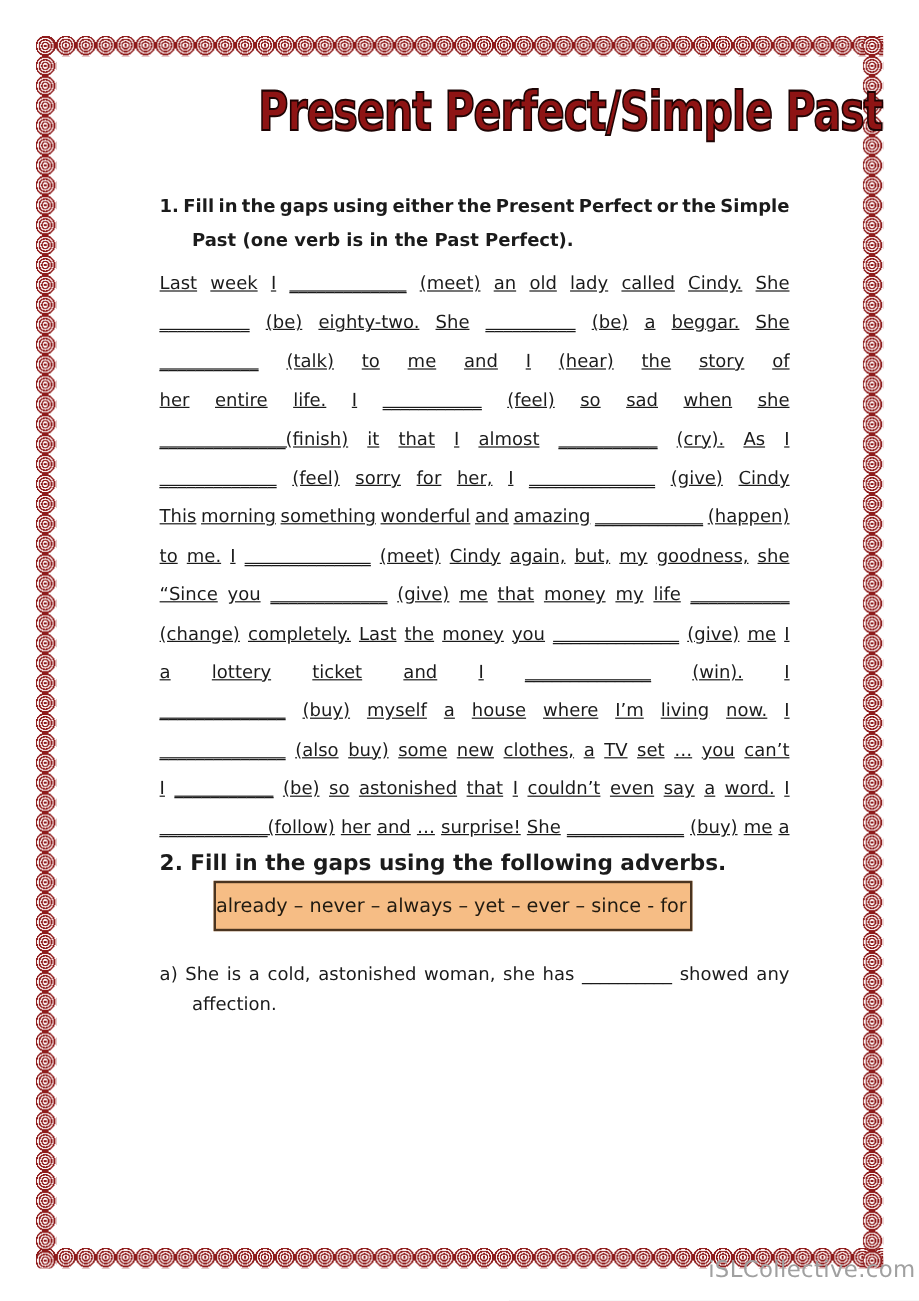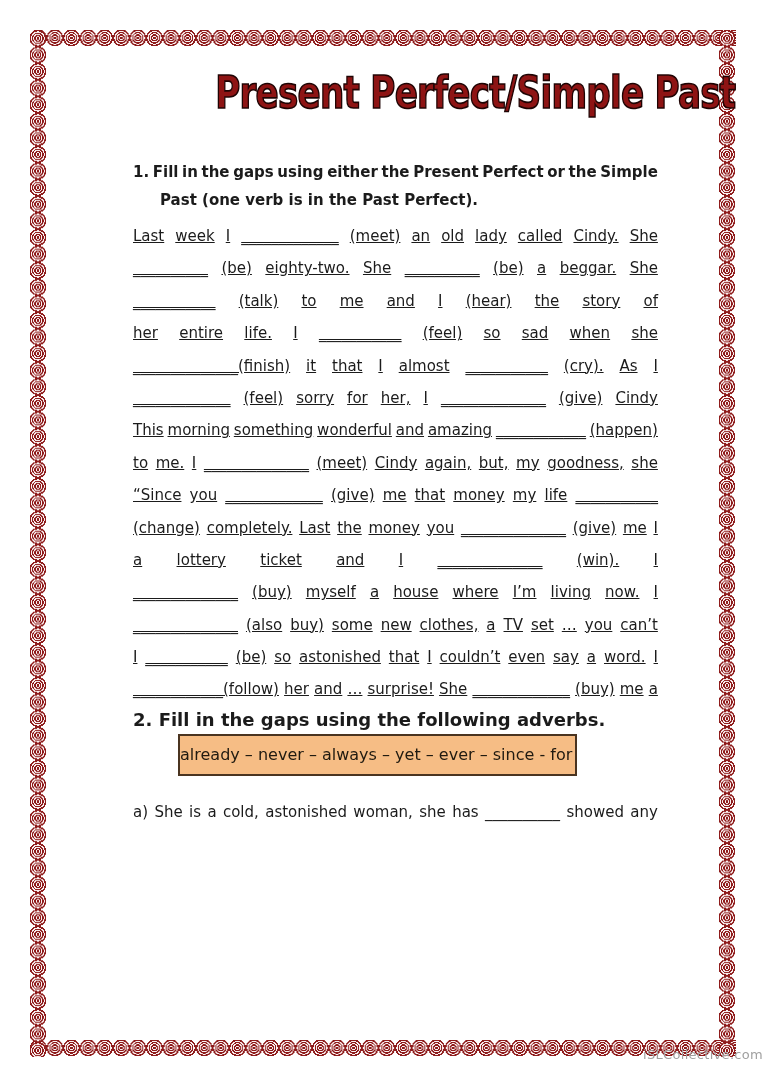--- a/index.html
+++ b/index.html
@@ -62,21 +62,21 @@
     background:#f6bd85;border:2px solid #4a3420;
     display:flex;align-items:center;justify-content:flex-start;
     font-size:16px;color:#201a10;
   }
 
   .item-a{margin-top:24px;}
   .item-a .line{line-height:25px;height:25px;}
 
   .watermark{
     position:absolute;right:3px;top:1047px;z-index:5;
-    font-size:13px;color:#a0a0a0;letter-spacing:0.3px;
+    font-size:19px;color:#a0a0a0;letter-spacing:0.3px;
   }
 </style>
 </head>
 <body>
 
 <div class="page">
 
   <div class="bstrip h btop"></div>
   <div class="bstrip h bbottom"></div>
   <div class="bstrip v bleft"></div>
@@ -304,19 +304,20 @@
           <span>a</span>
           <span>cold,</span>
           <span>astonished</span>
           <span>woman,</span>
           <span>she</span>
           <span>has</span>
           <span>__________</span>
           <span>showed</span>
           <span>any</span>
         </div>
+      <div class="line indent">affection.</div>
     </div>
 
   </div>
 
   <div class="watermark">iSLCollective.com</div>
 
 </div>
 
 </body></html>

